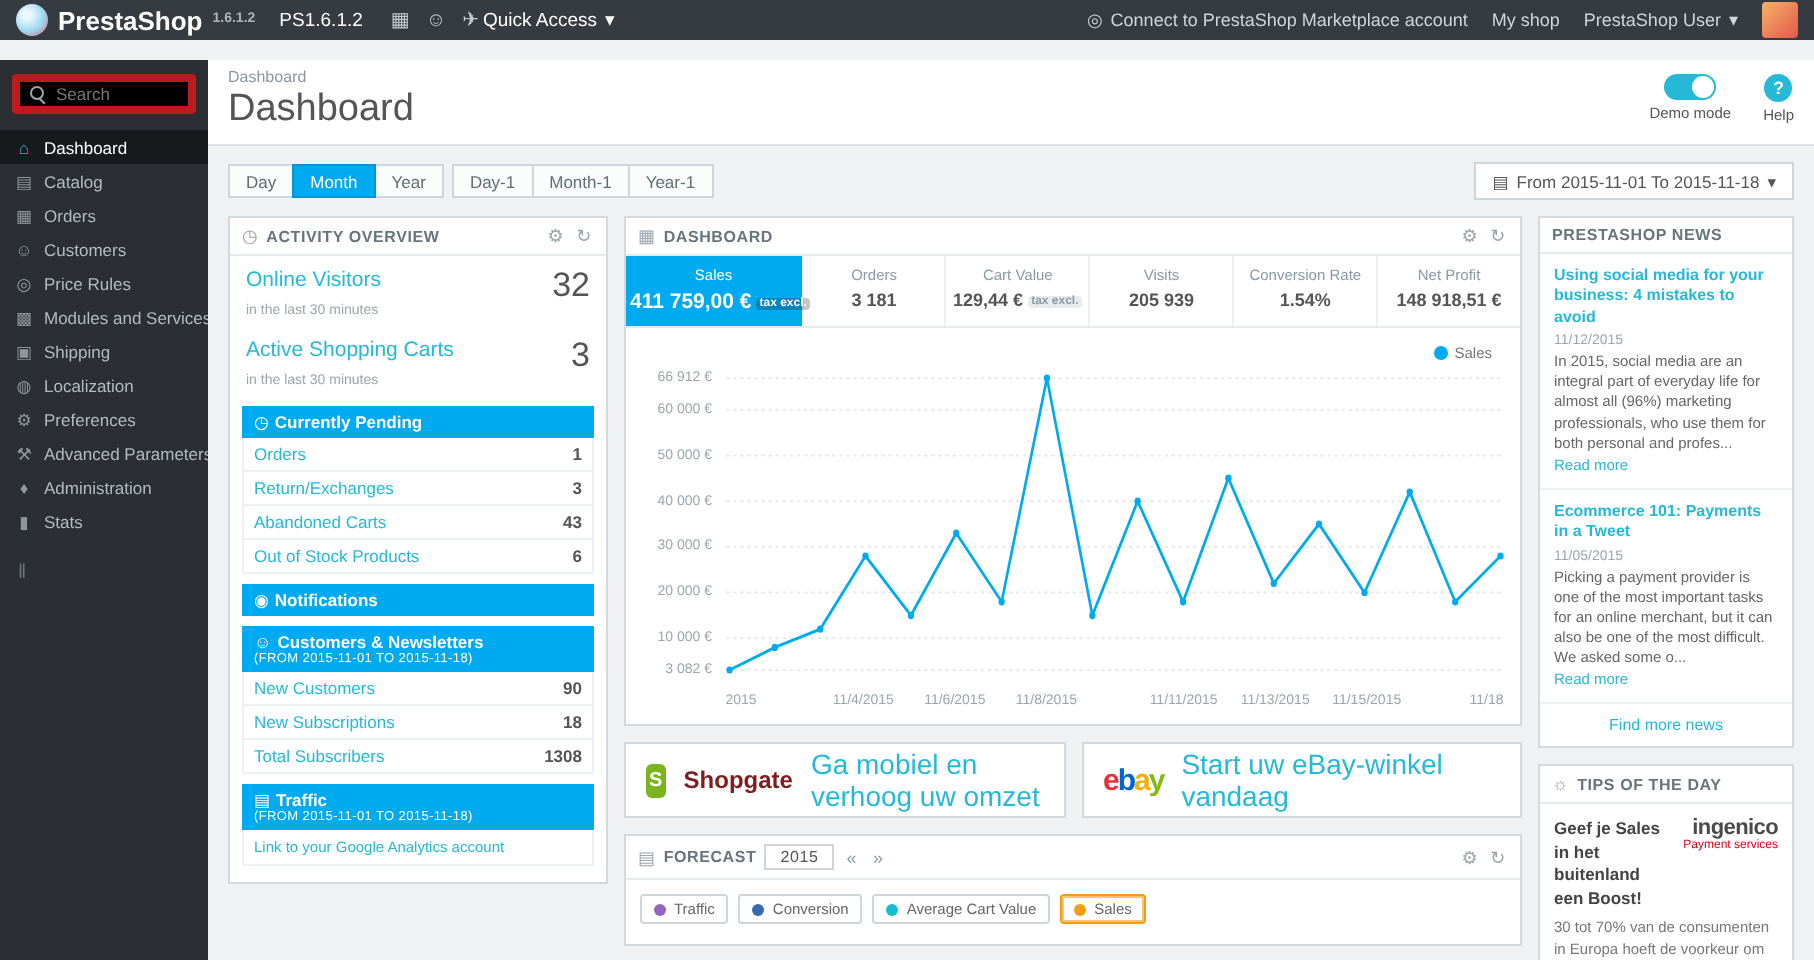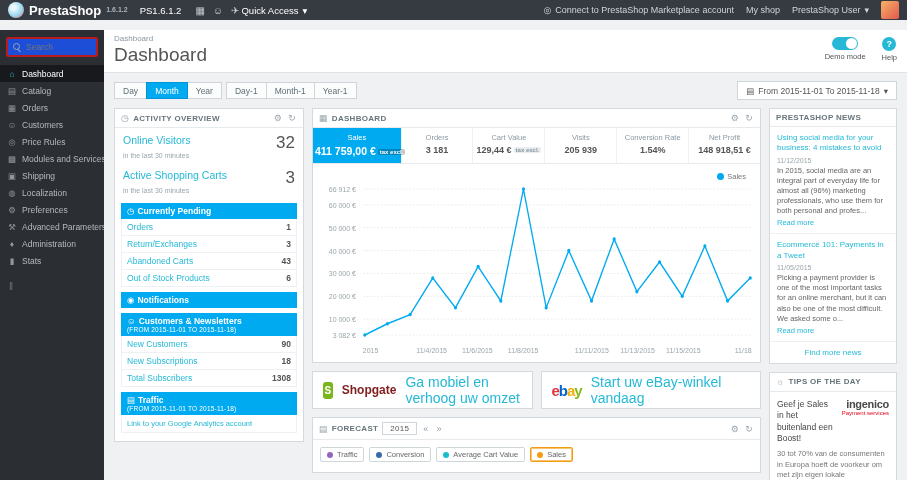--- a/index.html
+++ b/index.html
@@ -16,21 +16,21 @@
 .shopname{font-size:9.5px;color:#fff;margin-left:12px}
 .tb-icons{display:flex;align-items:center;gap:8px;margin-left:14px}
 .tb-ico{color:#c3cad0;font-size:10px;cursor:pointer}
 .qa{margin-left:2px;font-size:9.5px;color:#fff;cursor:pointer;display:flex;gap:4px;align-items:center}
 .tb-right{margin-left:auto;display:flex;align-items:center;gap:12px;font-size:9px;color:#cfd6da}
 .tb-link{color:#cfd6da;cursor:pointer;display:flex;gap:4px;align-items:center}
 .avatar{width:18px;height:18px;border-radius:2px;background:linear-gradient(135deg,#f7b267,#e2574c)}
 
 
 .sidebar{position:fixed;top:30px;left:0;bottom:0;width:104px;background:#2b2e33;padding-top:7px;z-index:10}
-.search{margin:0 6px 8px;background:#1d4ed8;border:2px solid #b91c1c;border-radius:2px;
+.search{margin:0 6px 8px;background:#000000;border:4px solid #b91c1c;border-radius:2px;
   display:flex;align-items:center;height:20px;padding:0 5px;gap:4px}
 .mag{position:relative;width:9px;height:9px;flex:0 0 auto}
 .mag::before{content:"";position:absolute;width:5px;height:5px;border:1px solid #9aa6ac;border-radius:50%;top:0;left:0}
 .mag::after{content:"";position:absolute;width:4px;height:1px;background:#9aa6ac;transform:rotate(45deg);top:7px;left:4px}
 .search input{background:transparent;border:none;outline:none;color:#cfd6da;font-size:8.5px;width:100%}
 .sitem{display:flex;align-items:center;gap:5px;height:17px;padding:0 7px;color:#b4bac0;
   font-size:8.5px;white-space:nowrap;overflow:hidden;cursor:pointer}
 .sitem .si{width:10px;text-align:center;font-size:8.5px;color:#8f969c;flex:0 0 auto}
 .sitem.active{background:#17191d;color:#fff}
 .sitem.active .si{color:#25b9d7}
@@ -130,27 +130,27 @@
 .year{border:1px solid #cfd6da;padding:1px 7px;font-size:8px;color:#555;background:#fff}
 .nav{font-size:9px;color:#8a9aa3;cursor:pointer;padding:0 2px}
 .fc-legend{display:flex;gap:5px;padding:7px 7px 10px;align-items:center;flex-wrap:wrap}
 .pill{display:inline-flex;align-items:center;gap:4px;border:1px solid #cfd6da;border-radius:2px;
   padding:2px 6px;font-size:7.5px;color:#666;background:#fff;cursor:pointer}
 .pill.active{border-color:#f39c12;box-shadow:inset 0 0 0 1px #f8c471}
 .pdot{width:6px;height:6px;border-radius:50%}
 
 
 .art{padding:6px 7px;border-bottom:1px solid #eef1f3}
-.at{color:#25b9d7;font-weight:normal;font-size:8px;line-height:1.3;cursor:pointer}
+.at{color:#25b9d7;font-weight:bold;font-size:8px;line-height:1.3;cursor:pointer}
 .adate{color:#9aa6ac;font-size:7px;margin:3px 0 2px}
 .aex{color:#666;font-size:7.5px;line-height:1.35}
 .rm{color:#25b9d7;font-size:7.5px;cursor:pointer}
 .findmore{display:block;text-align:center;color:#25b9d7;font-size:8px;padding:6px;cursor:pointer}
 .tips-top{display:flex;gap:6px;padding:7px 7px 4px}
-.tips-head{color:#444;font-weight:normal;font-size:8.5px;flex:1;line-height:1.35}
+.tips-head{color:#444;font-weight:bold;font-size:8.5px;flex:1;line-height:1.35}
 .ing{text-align:right;flex:0 0 auto}
 .in1{font-weight:bold;color:#4a4a4a;font-size:11px;letter-spacing:-.3px;line-height:1}
 .in2{color:#e2001a;font-size:6px}
 .tips-body{padding:0 7px 8px;color:#777;font-size:7.5px;line-height:1.45}
 </style>
 </head>
 <body>
 
 <div class="topbar">
   <div class="logo">

